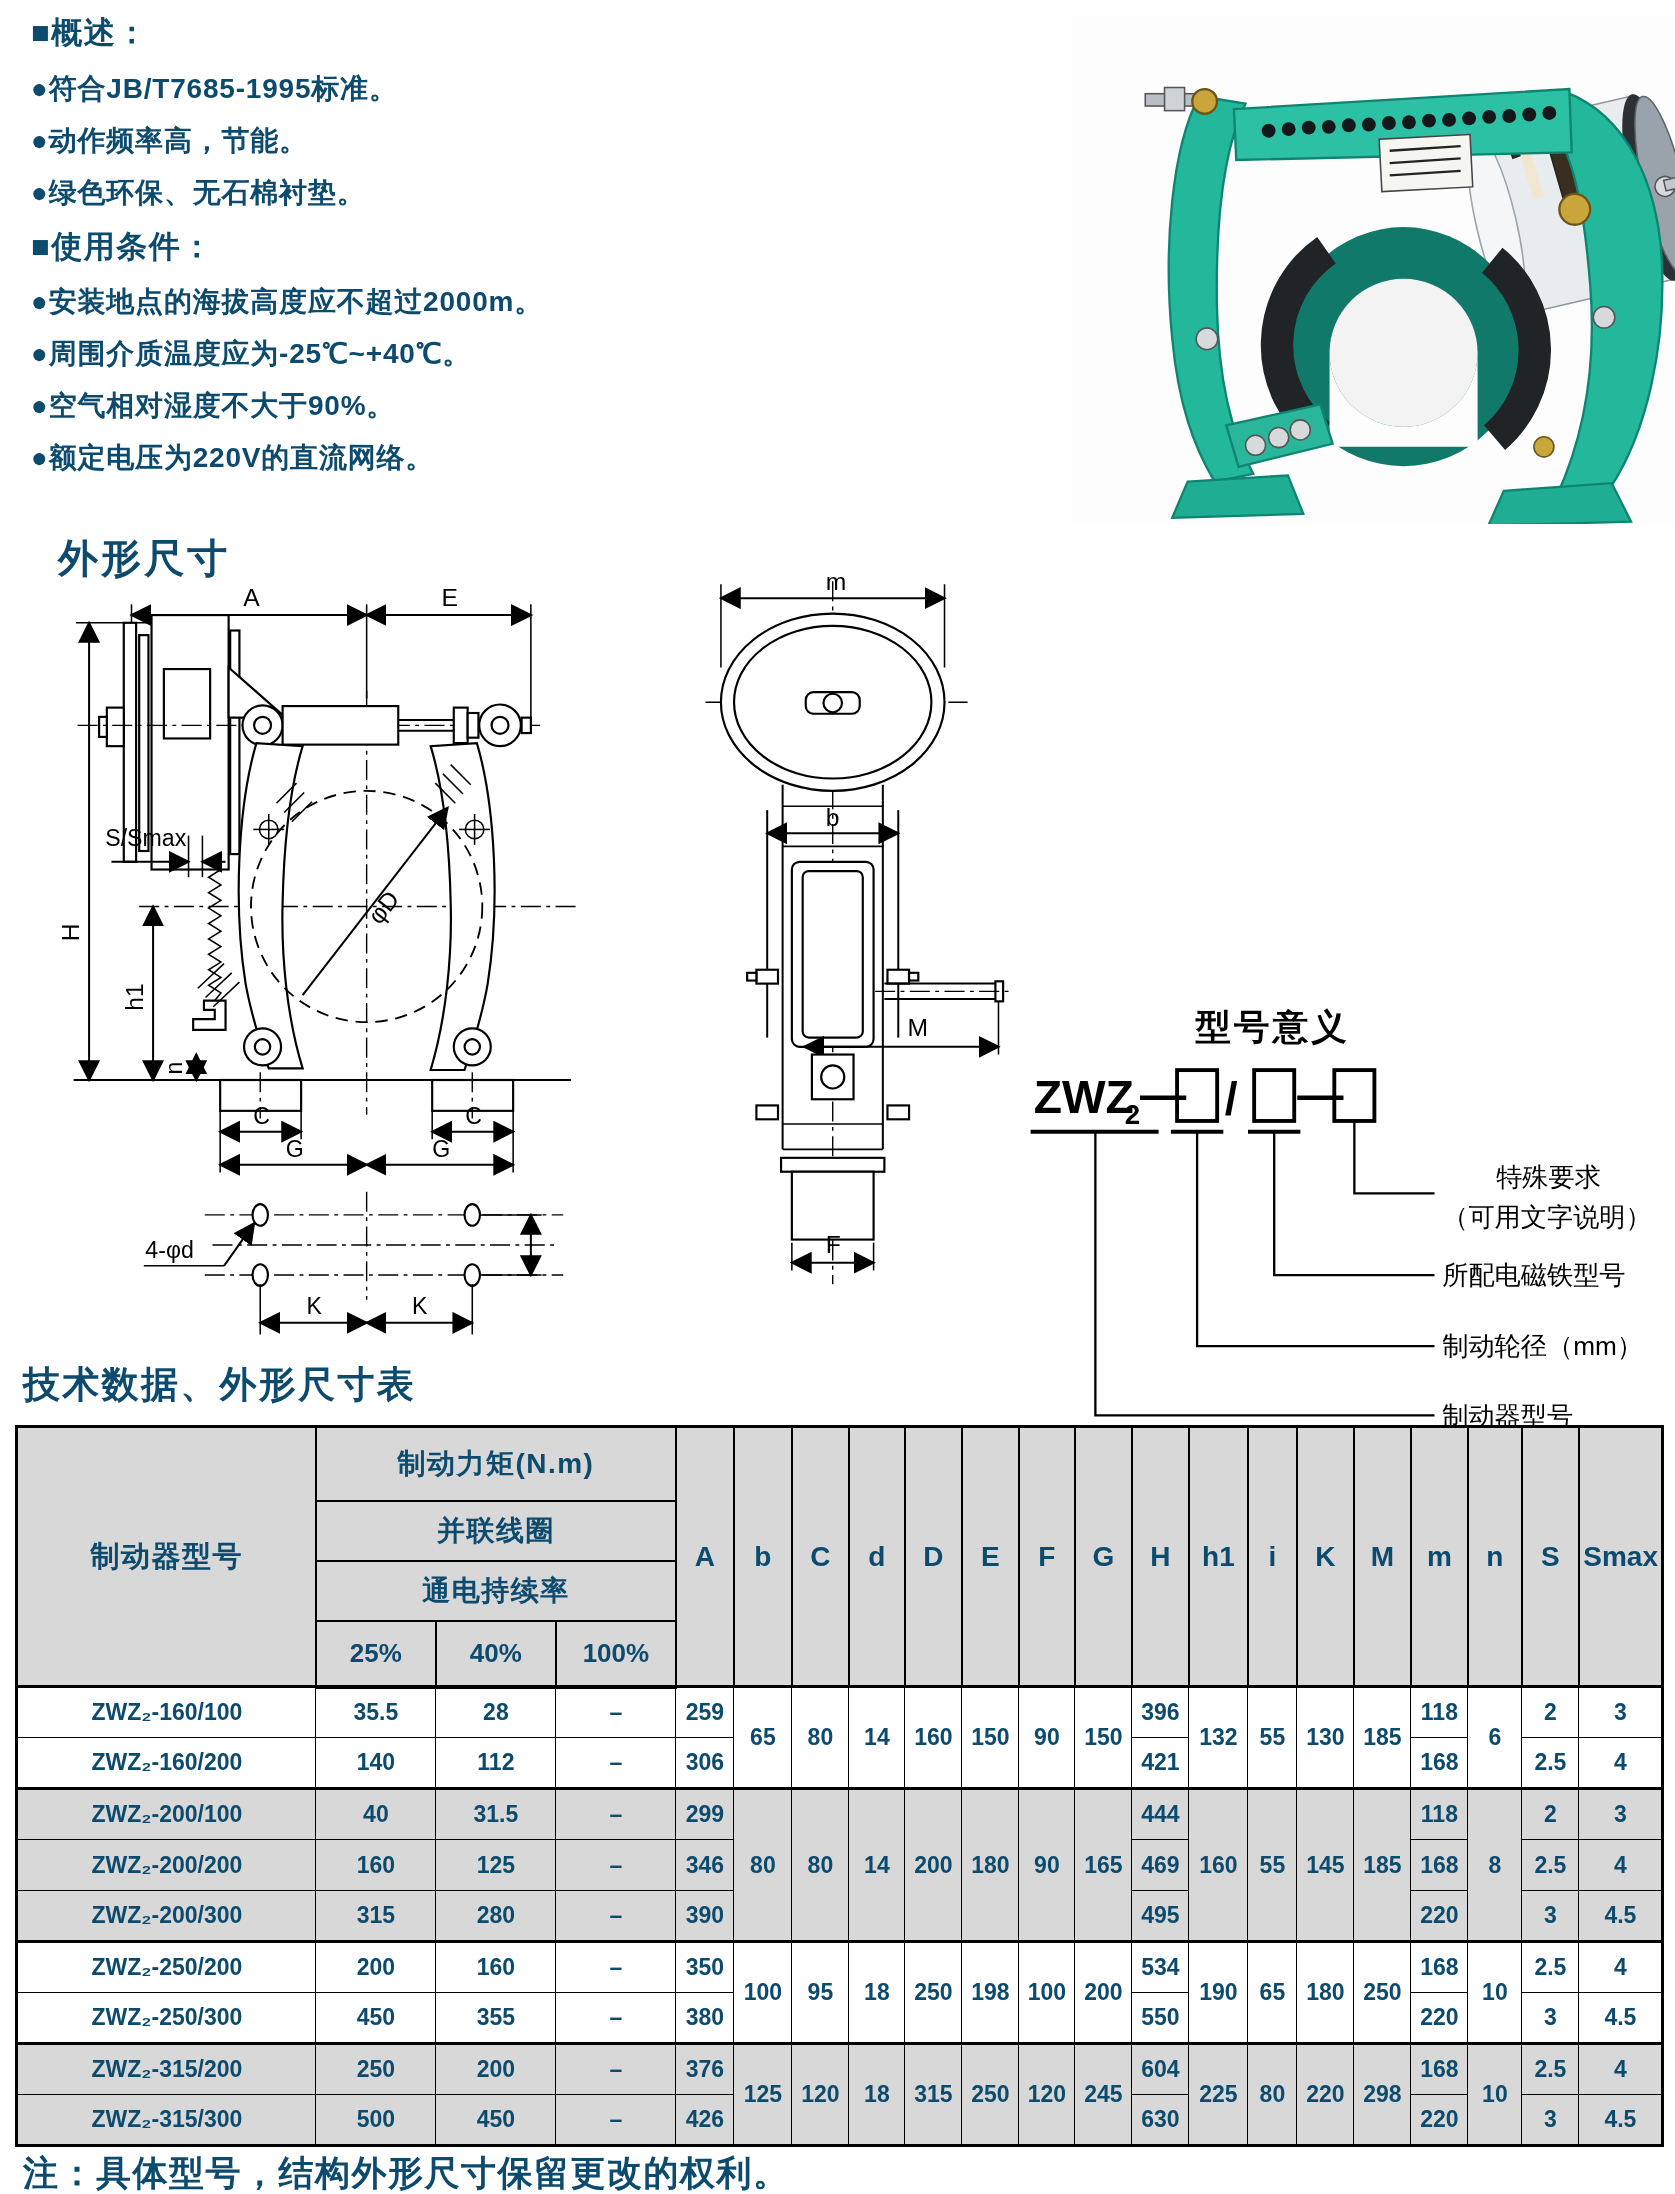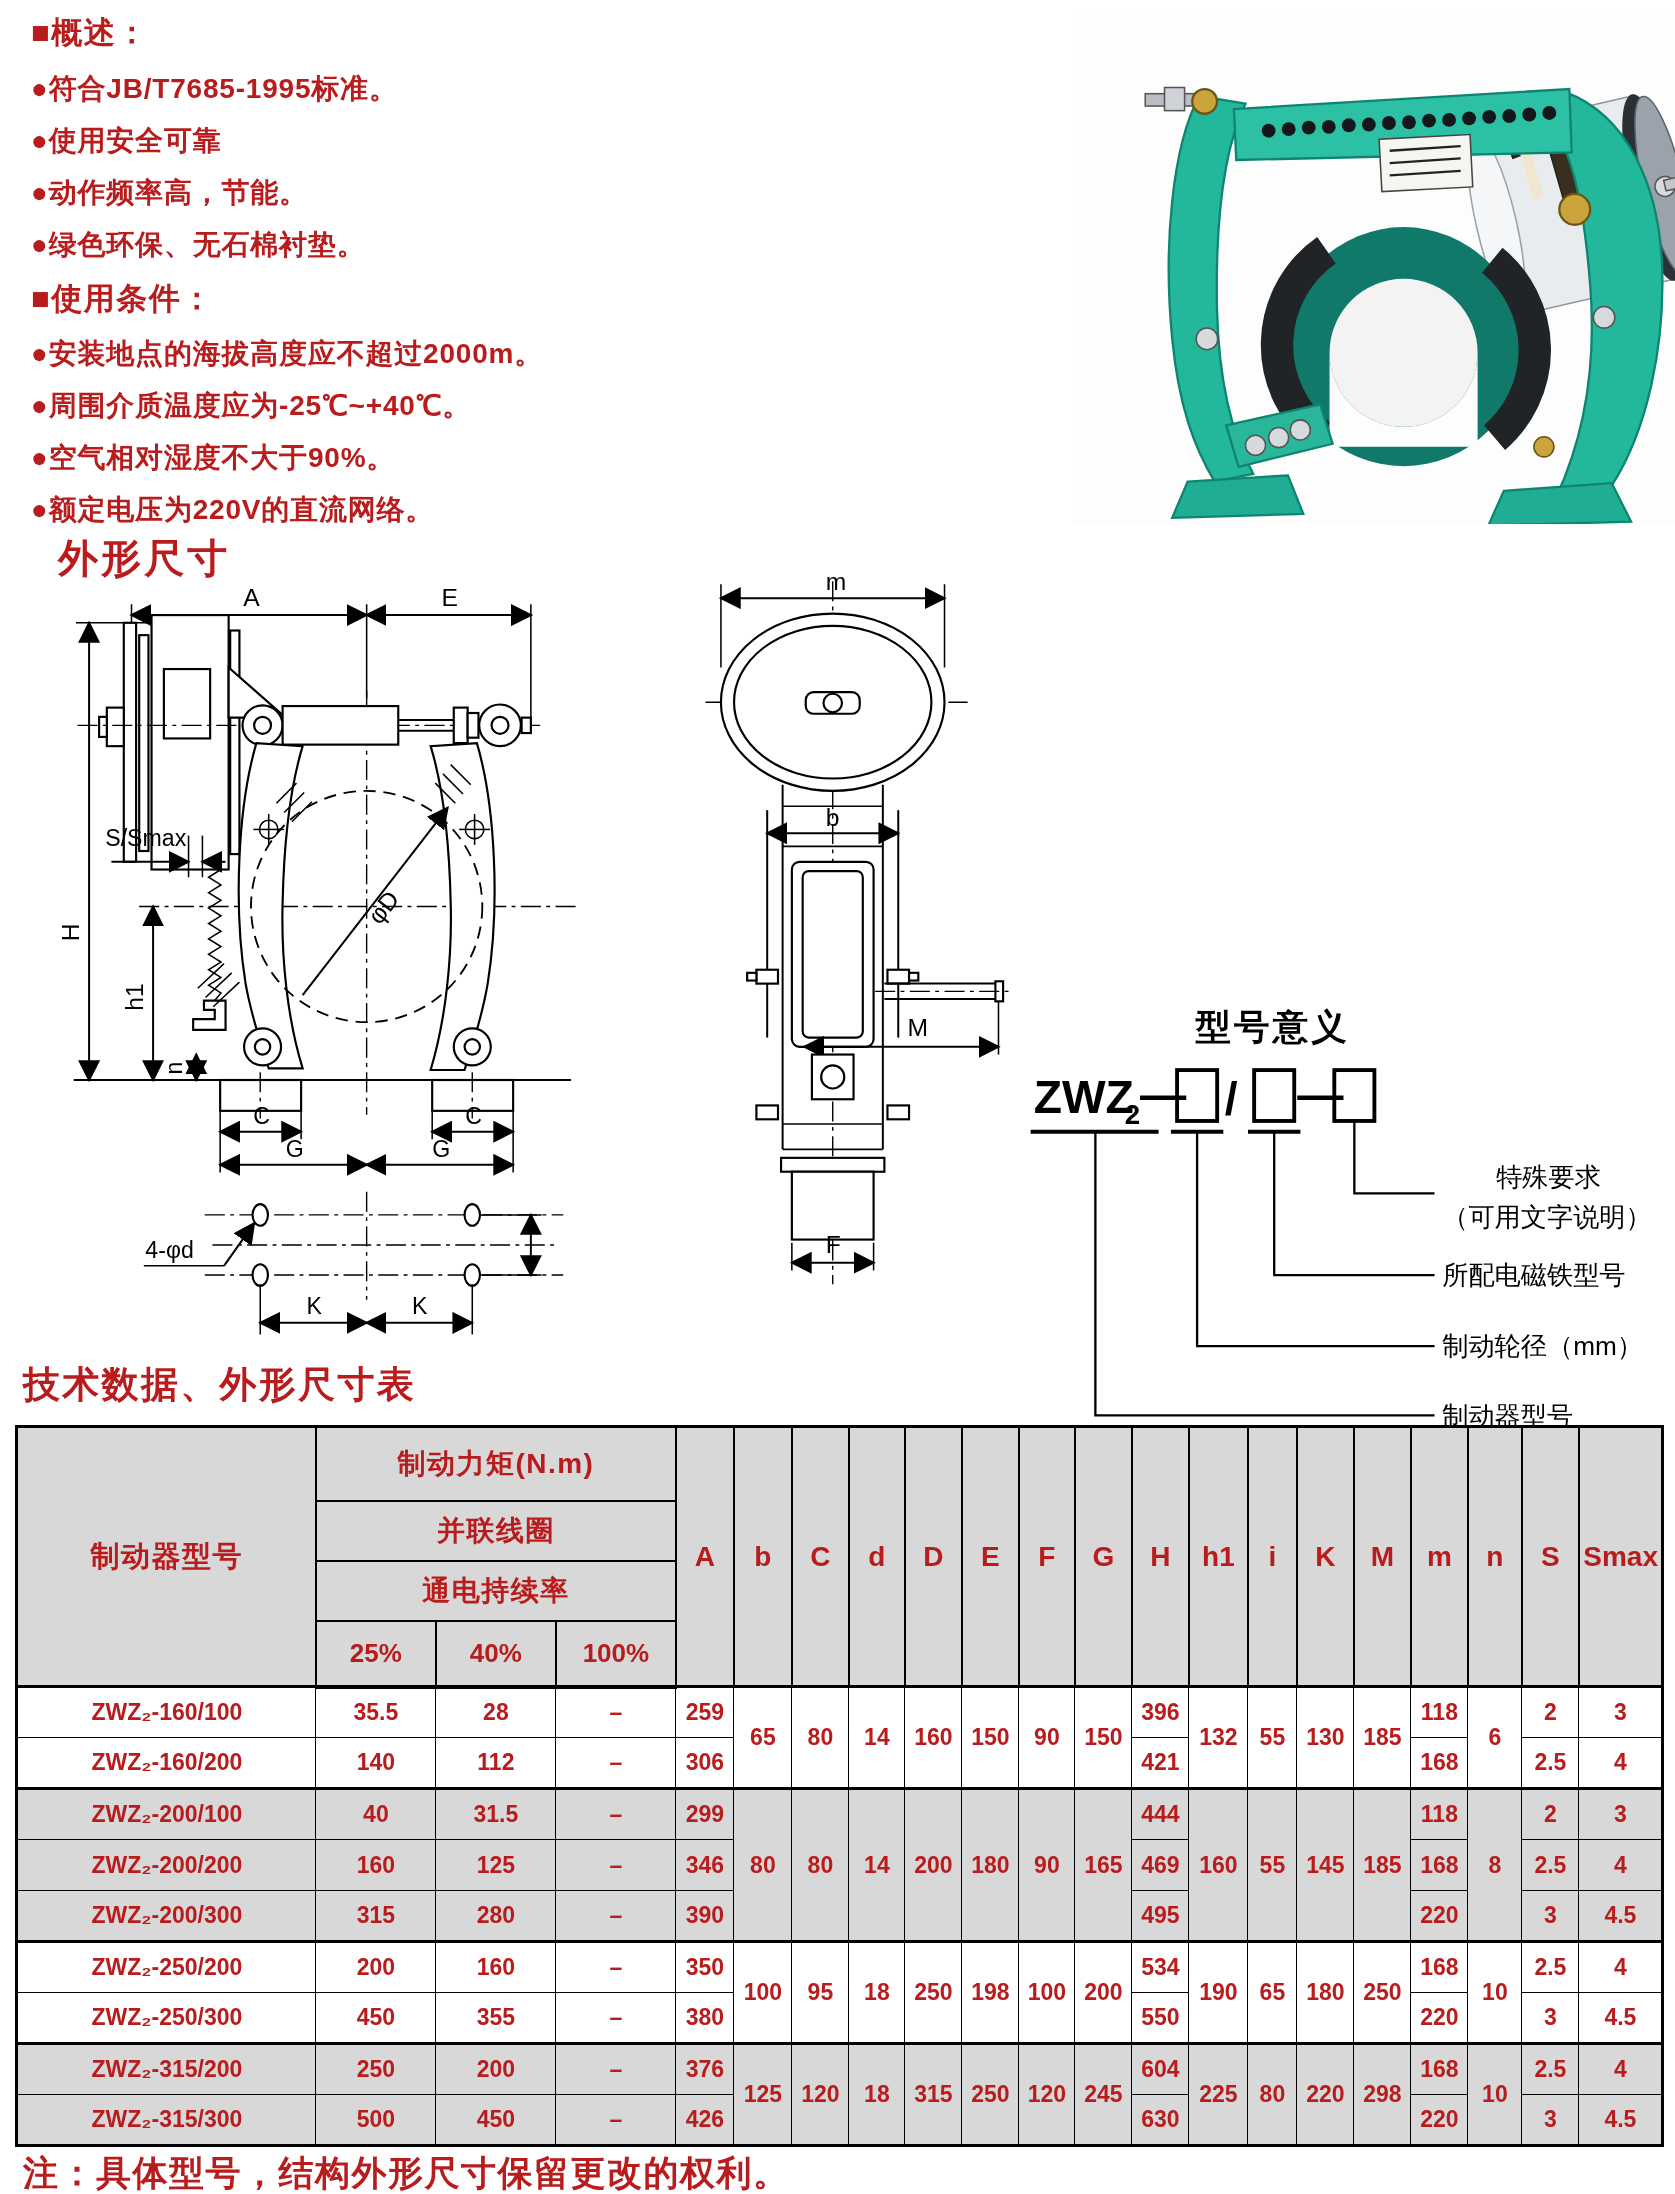--- a/index.html
+++ b/index.html
@@ -1,17 +1,17 @@
 <!DOCTYPE html>
 <html style="font-size:12.3px"><head>
 <meta charset="utf-8">
 <style>
   html,body{margin:0;padding:0;background:#888;}
   #page{position:relative;width:1675px;height:2194px;background:#ffffff;
-        font-family:"Liberation Sans",sans-serif;color:#b91c1c;overflow:hidden;}
+        font-family:"Liberation Sans",sans-serif;color:#0c4a6e;overflow:hidden;}
   .abs{position:absolute;}
 
   
   .ov-h{font-size:31px;font-weight:700;margin:0 0 15.4px 0;letter-spacing:1.5px;}
   .ov-li{font-size:28px;font-weight:600;margin:0 0 14px 0;letter-spacing:0.8px;}
   .cond-h{margin-top:4px;}
 
   
   .sec-h1{font-size:40px;font-weight:700;letter-spacing:3.1px;}
   .sec-h2{font-size:37px;font-weight:700;letter-spacing:2.3px;}
@@ -53,21 +53,20 @@
   .note{font-family:"Liberation Serif",serif;font-size:35px;font-weight:700;letter-spacing:1.5px;}
 </style>
 </head>
 <body>
 
 <div id="page">
 
   <div class="abs" style="left:31px;top:12.3px;width:1033px;">
     <div class="ov-h">■概述：</div>
     <div class="ov-li">●符合JB/T7685-1995标准。</div>
-    <div class="ov-li">●使用安全可靠</div>
     <div class="ov-li">●动作频率高，节能。</div>
     <div class="ov-li">●绿色环保、无石棉衬垫。</div>
     <div class="ov-h cond-h">■使用条件：</div>
     <div class="ov-li">●安装地点的海拔高度应不超过2000m。</div>
     <div class="ov-li">●周围介质温度应为-25℃~+40℃。</div>
     <div class="ov-li">●空气相对湿度不大于90%。</div>
     <div class="ov-li">●额定电压为220V的直流网络。</div>
   </div>
 
   <svg class="abs" style="left:1072px;top:15.4px;" width="603" height="509" viewBox="0 0 782 660">

